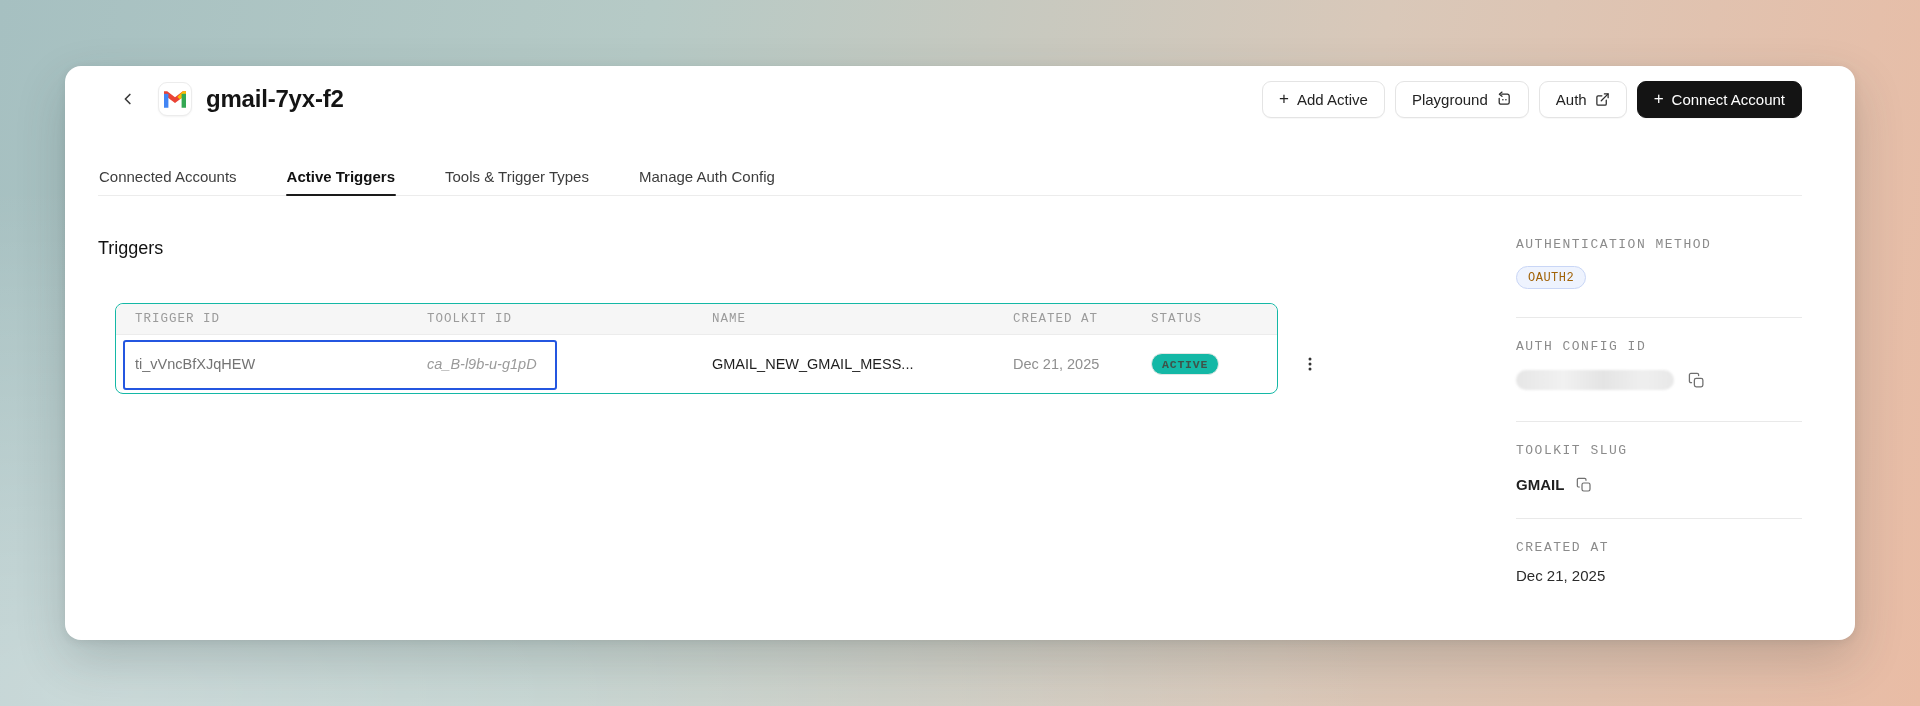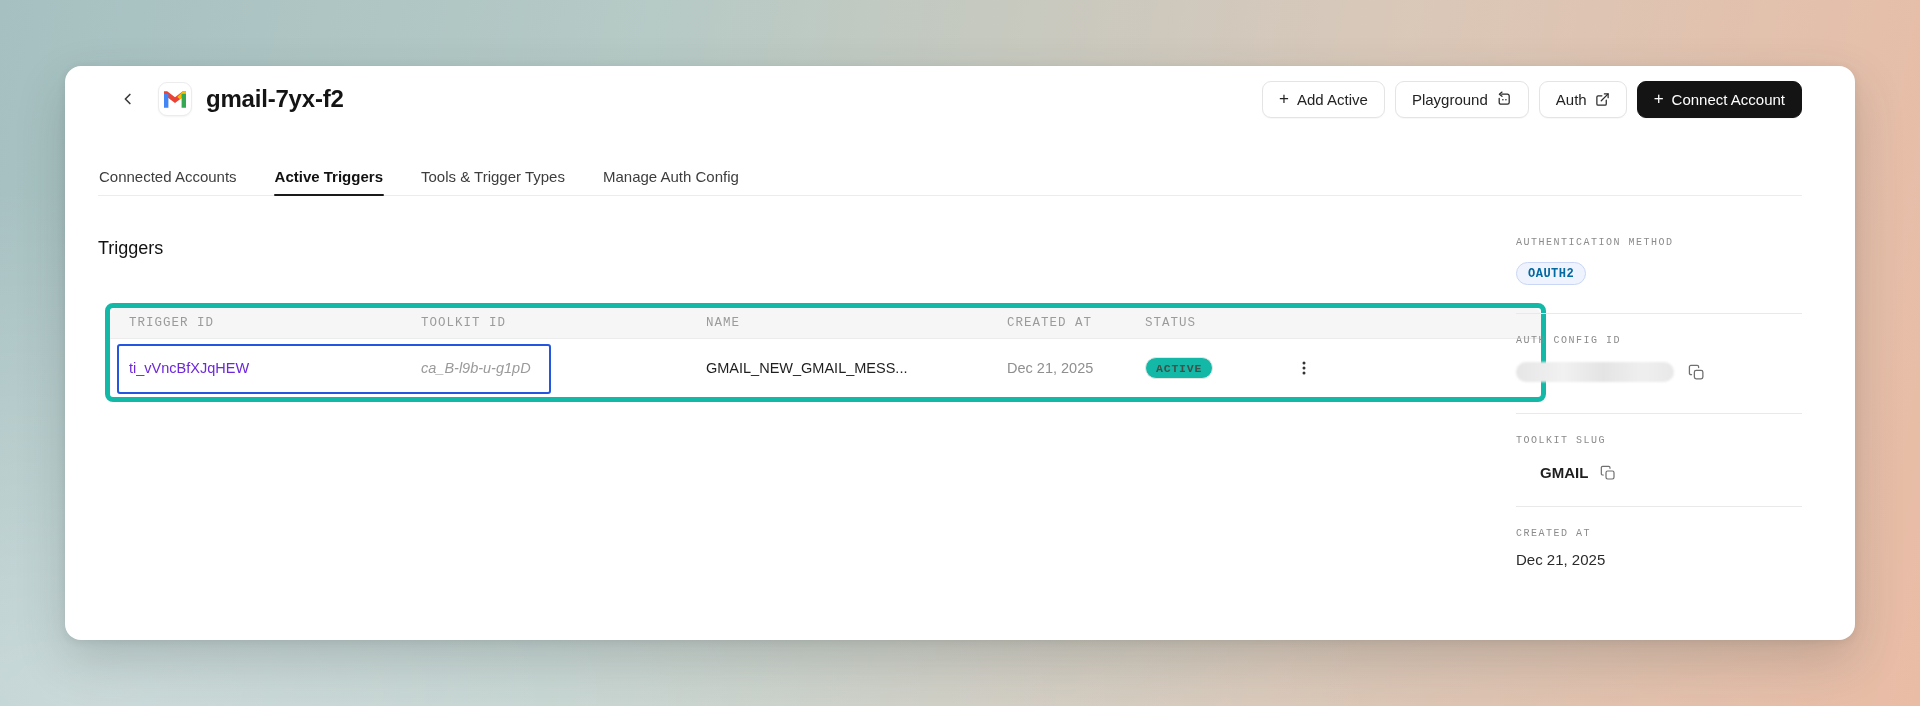--- a/index.html
+++ b/index.html
@@ -30,72 +30,72 @@
   .hdr-actions { margin-left:auto; display:flex; gap:10px; align-items:center; }
   .btn { height:37px; display:flex; align-items:center; gap:8px; padding:0 16px;
          border:1px solid #e4e4e4; border-radius:9px; background:#fff;
          font-size:15px; color:#232323; cursor:pointer; box-shadow:0 1px 1px rgba(0,0,0,.03);
          white-space:nowrap; }
   .btn .plus { font-size:17px; font-weight:400; line-height:1; margin-top:-1px; }
   .btn-dark { background:#141414; border-color:#141414; color:#fff; }
 
   
   .tabs { position:absolute; top:92px; left:33px; right:53px; height:38px;
-          display:flex; gap:36px; border-bottom:1px solid #ececec; }
+          display:flex; gap:48px; border-bottom:1px solid #ececec; }
   .tab { font-size:15px; color:#3d3d3d; display:flex; align-items:center; position:relative;
          cursor:pointer; padding:0 1px; }
   .tab.active { color:#111; font-weight:700; }
   .tab.active::after { content:""; position:absolute; left:0; right:0; bottom:-1px; height:2.5px;
                        background:#1a1a1a; border-radius:2px; }
 
   
   .section-title { position:absolute; top:172px; left:33px; font-size:18px; font-weight:400; color:#121212; }
 
-  .trigger-table { position:absolute; top:237px; left:40px; width:1441px;
-                   border:5px solid #14b8a6; border-radius:8px; background:#fff; }
+  .trigger-table { position:absolute; top:237px; left:50px; width:1163px;
+                   border:1px solid #14b8a6; border-radius:8px; background:#fff; }
   .t-head { display:grid; grid-template-columns:292px 285px 301px 138px 134px 1fr;
             height:31px; align-items:center; background:#f6f6f6;
             border-bottom:1px solid #ececec; border-radius:8px 8px 0 0; }
   .t-head > div { padding-left:19px; font-family:"Liberation Mono", monospace;
                   font-size:12.5px; letter-spacing:1px; color:#9b9b9b; }
   .t-row { display:grid; grid-template-columns:292px 285px 301px 138px 134px 1fr;
            height:58px; align-items:center; cursor:pointer; border-radius:0 0 8px 8px; }
   .t-row > div { padding-left:19px; font-size:14.5px; }
-  .cell-id { color:#6d28d9; }
+  .cell-id { color:#737373; }
   .cell-muted { color:#9a9a9a;font-style:italic; }
   .cell-name { color:#1f1f1f; }
   .cell-date { color:#8f8f8f; }
   .status-pill { display:inline-flex; align-items:center; height:22px; padding:0 10px;
                  background:#14b8a6; border:1px solid #e4e8e5; border-radius:999px;
                  font-family:"Liberation Mono", monospace; font-size:11.5px; letter-spacing:.8px;
                  color:#3f5249; font-weight:700; }
   .kebab-btn { width:28px; height:28px; display:flex; align-items:center; justify-content:center;
                border-radius:6px; cursor:pointer; margin-left:11px; }
   .sel-outline { position:absolute; left:7px; top:36px; width:434px; height:50px;
                  border:2.5px solid #2456e0; border-radius:3px; pointer-events:none; }
 
   
   .side { position:absolute; top:171px; left:1451px; width:286px; }
-  .side-label { font-family:"Liberation Mono", monospace; font-size:10px; letter-spacing:1.5px;
+  .side-label { font-family:"Liberation Mono", monospace; font-size:13px; letter-spacing:1.5px;
                 color:#8b8b8b; }
   .oauth-pill { display:inline-flex; align-items:center; height:23px; padding:0 11px; margin-top:14px;
                 background:#eef3fe; border:1px solid #c9d6f6; border-radius:999px;
-                font-family:"Liberation Mono", monospace; font-size:12px; font-weight:700;
-                letter-spacing:.5px; color:#0369a1; }
+                font-family:"Liberation Mono", monospace; font-size:12px; font-weight:400;
+                letter-spacing:.5px; color:#a16207; }
   .side hr { border:none; border-top:1px solid #e9e9e9; margin:0; }
   .hr1 { margin-top:28px !important; }
   .hr2 { margin-top:31px !important; }
   .hr3 { margin-top:25px !important; }
   .side .lbl-mt { margin-top:21px; }
   .redacted-row { margin-top:16px; display:flex; align-items:center; gap:14px; }
   .redacted-bar { width:158px; height:20px; border-radius:10px;
                   background:linear-gradient(90deg,#e6e6e6,#f1f1f1 30%,#e4e4e4 55%,#efefef 80%,#e8e8e8);
                   filter:blur(1.2px); }
   .value-row { margin-top:18px; display:flex; align-items:center; gap:12px; }
-  .side-value { font-size:15px; color:#1f1f1f; font-weight:600;margin-left:24px; }
+  .side-value { font-size:15px; color:#1f1f1f; font-weight:600; }
   .side-date { margin-top:12px; font-size:15px; color:#2b2b2b; }
   .copy-btn { display:flex; align-items:center; cursor:pointer; }
   svg { display:block; }
 </style>
 </head>
 <body>
 
 <div class="card">
 
   <div class="hdr">

